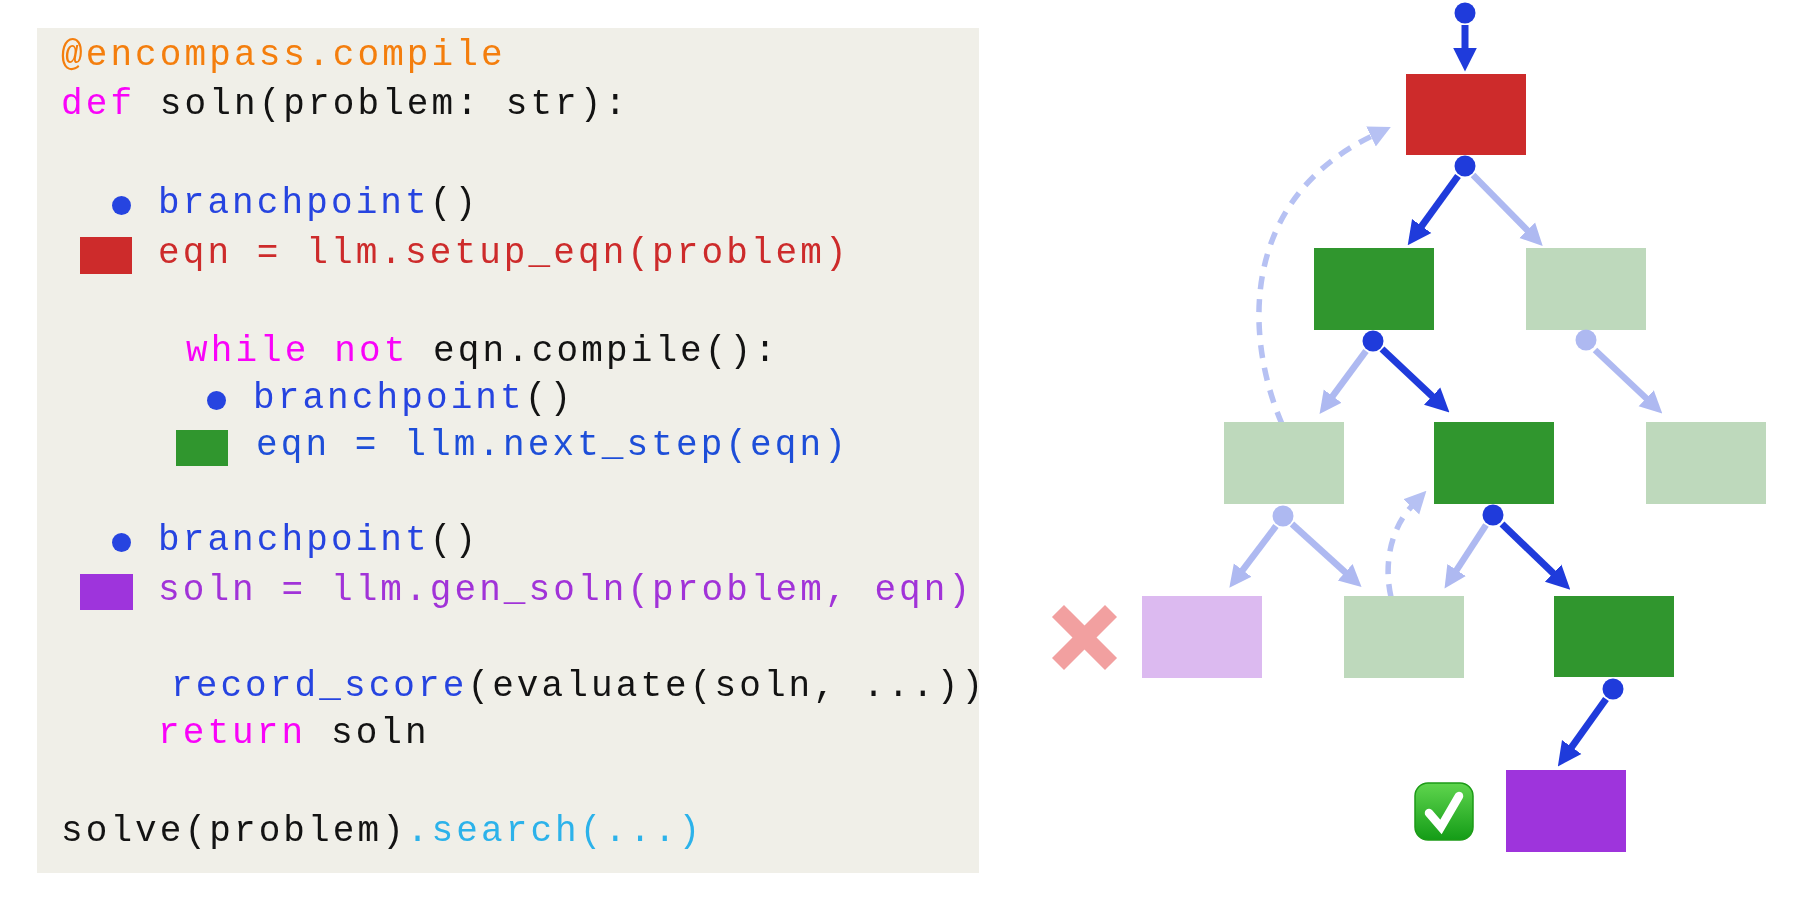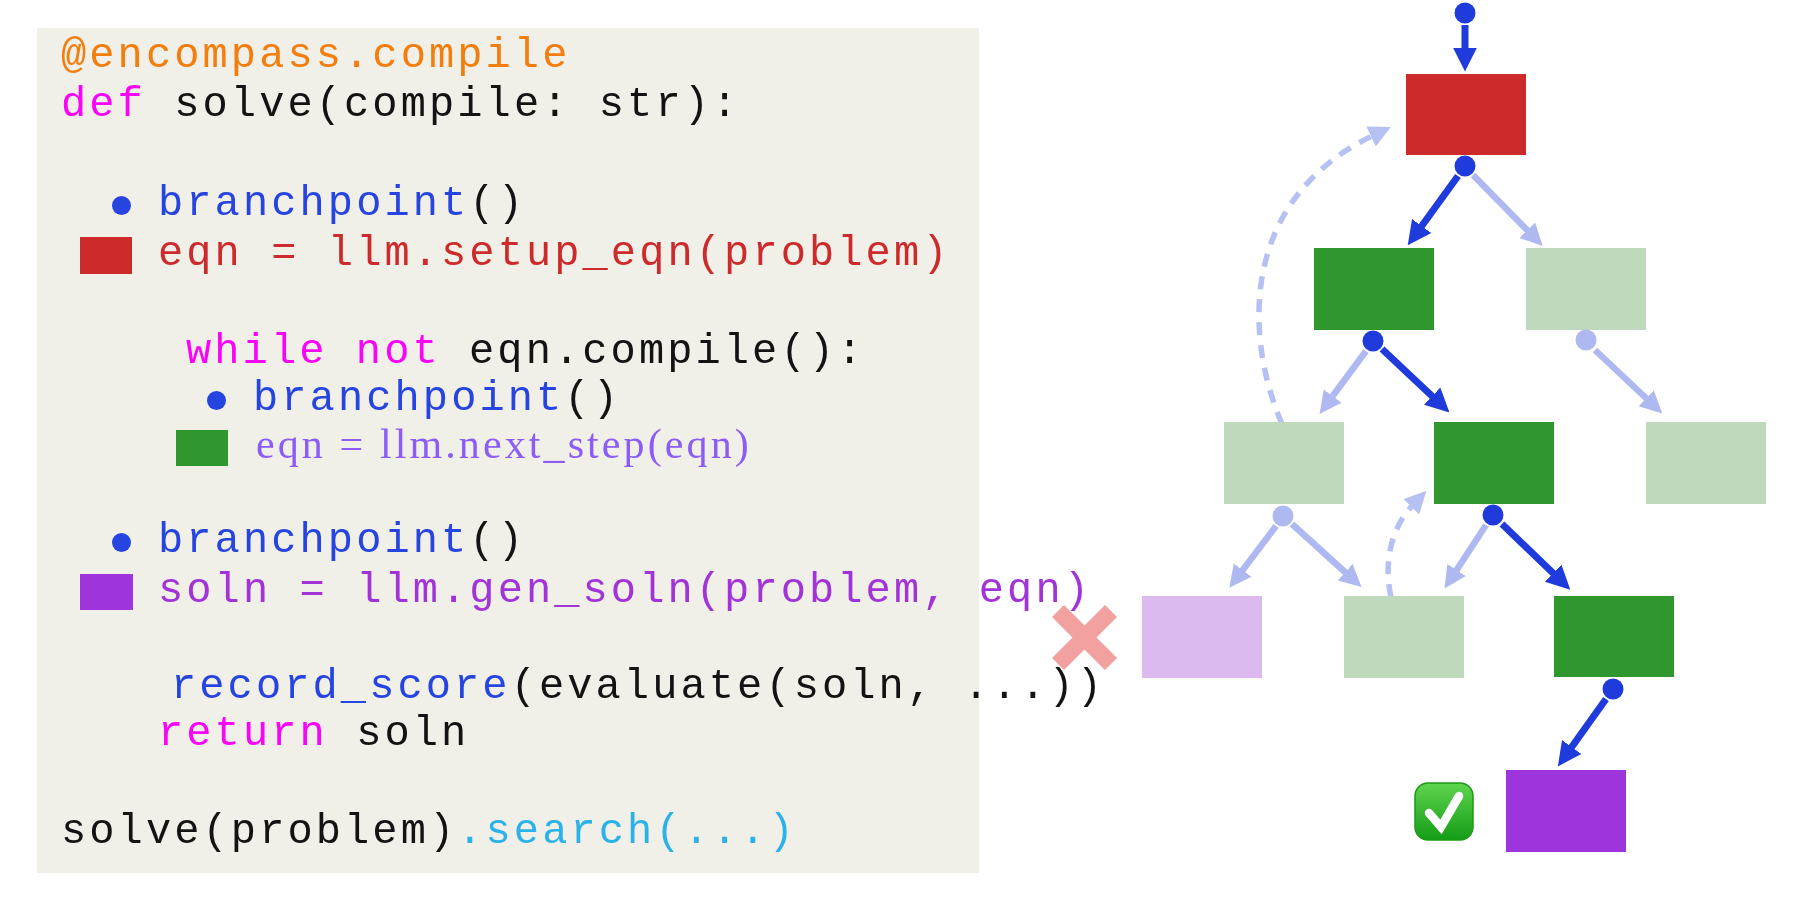--- a/index.html
+++ b/index.html
@@ -6,41 +6,41 @@
   body{
     width:1806px;height:902px;position:relative;background:#ffffff;
     font-family:"Liberation Mono","DejaVu Sans Mono",monospace;
     overflow:hidden;
   }
   .code-panel{
     position:absolute;left:37px;top:28px;width:942px;height:845px;
   }
   .code-line{
     position:absolute;transform:translateY(-52%);
-    font-size:42px;line-height:48px;letter-spacing:3.1px;white-space:pre;
+    font-size:36px;line-height:48px;letter-spacing:3.1px;white-space:pre;
   }
   .code-bullet{position:absolute;border-radius:50%;width:19px;height:19px;}
   .code-square{position:absolute;}
   svg.tree{position:absolute;left:0;top:0;width:1806px;height:902px;}
 </style>
 </head>
 <body>
 
 <div class="code-panel" style="background: rgb(240, 239, 232);">
     <div class="code-line" style="left: 24px; top: 29px;"><span style="color: rgb(244, 126, 13);">@encompass.compile</span></div>
-    <div class="code-line" style="left: 24px; top: 78px;"><span style="color: rgb(249, 3, 249);">def</span><span style="color: rgb(19, 19, 19);"> solve(compile: str):</span></div>
+    <div class="code-line" style="left: 24px; top: 78px;"><span style="color: rgb(249, 3, 249);">def</span><span style="color: rgb(19, 19, 19);"> soln(problem: str):</span></div>
     <div class="code-bullet" style="left: 74.5px; top: 167.5px; background: rgb(38, 68, 224);"></div>
     <div class="code-line" style="left: 121px; top: 177px;"><span style="color: rgb(38, 68, 224);">branchpoint</span><span style="color: rgb(19, 19, 19);">()</span></div>
     <div class="code-square" style="left: 43px; top: 209px; width: 52px; height: 37px; background: rgb(205, 43, 43);"></div>
     <div class="code-line" style="left: 121px; top: 227px;"><span style="color: rgb(205, 43, 43);">eqn = llm.setup_eqn(problem)</span></div>
     <div class="code-line" style="left: 121px; top: 325px;"><span style="color: rgb(249, 3, 249); margin-left: 28px;">while not</span><span style="color: rgb(19, 19, 19);"> eqn.compile():</span></div>
     <div class="code-bullet" style="left: 169.5px; top: 362.5px; background: rgb(38, 68, 224);"></div>
     <div class="code-line" style="left: 216px; top: 372px;"><span style="color: rgb(38, 68, 224);">branchpoint</span><span style="color: rgb(19, 19, 19);">()</span></div>
     <div class="code-square" style="left: 139px; top: 402px; width: 52px; height: 36px; background: rgb(48, 150, 46);"></div>
-    <div class="code-line" style="left: 219px; top: 419px;"><span style="color: #8b5cf6; font-family: Liberation Serif, serif;">eqn = llm.next_step(eqn)</span></div>
+    <div class="code-line" style="left: 219px; top: 419px;"><span style="color: #1d4ed8;">eqn = llm.next_step(eqn)</span></div>
     <div class="code-bullet" style="left: 74.5px; top: 504.5px; background: rgb(38, 68, 224);"></div>
     <div class="code-line" style="left: 121px; top: 514px;"><span style="color: rgb(38, 68, 224);">branchpoint</span><span style="color: rgb(19, 19, 19);">()</span></div>
     <div class="code-square" style="left: 43px; top: 546px; width: 53px; height: 36px; background: rgb(158, 52, 220);"></div>
     <div class="code-line" style="left: 121px; top: 564px;"><span style="color: rgb(161, 51, 216);">soln = llm.gen_soln(problem, eqn)</span></div>
     <div class="code-line" style="left: 134px; top: 660px;"><span style="color: rgb(38, 68, 224);">record_score</span><span style="color: rgb(19, 19, 19);">(evaluate(soln, ...))</span></div>
     <div class="code-line" style="left: 121px; top: 707px;"><span style="color: rgb(249, 3, 249);">return</span><span style="color: rgb(19, 19, 19); margin-top: 20px;"> soln</span></div>
     <div class="code-line" style="left: 24px; top: 805px;"><span style="color: rgb(19, 19, 19);">solve(problem)</span><span style="color: rgb(44, 178, 234);">.search(...)</span></div>
   </div>
 
 <svg class="tree" viewBox="0 0 1806 902" xmlns="http://www.w3.org/2000/svg">

